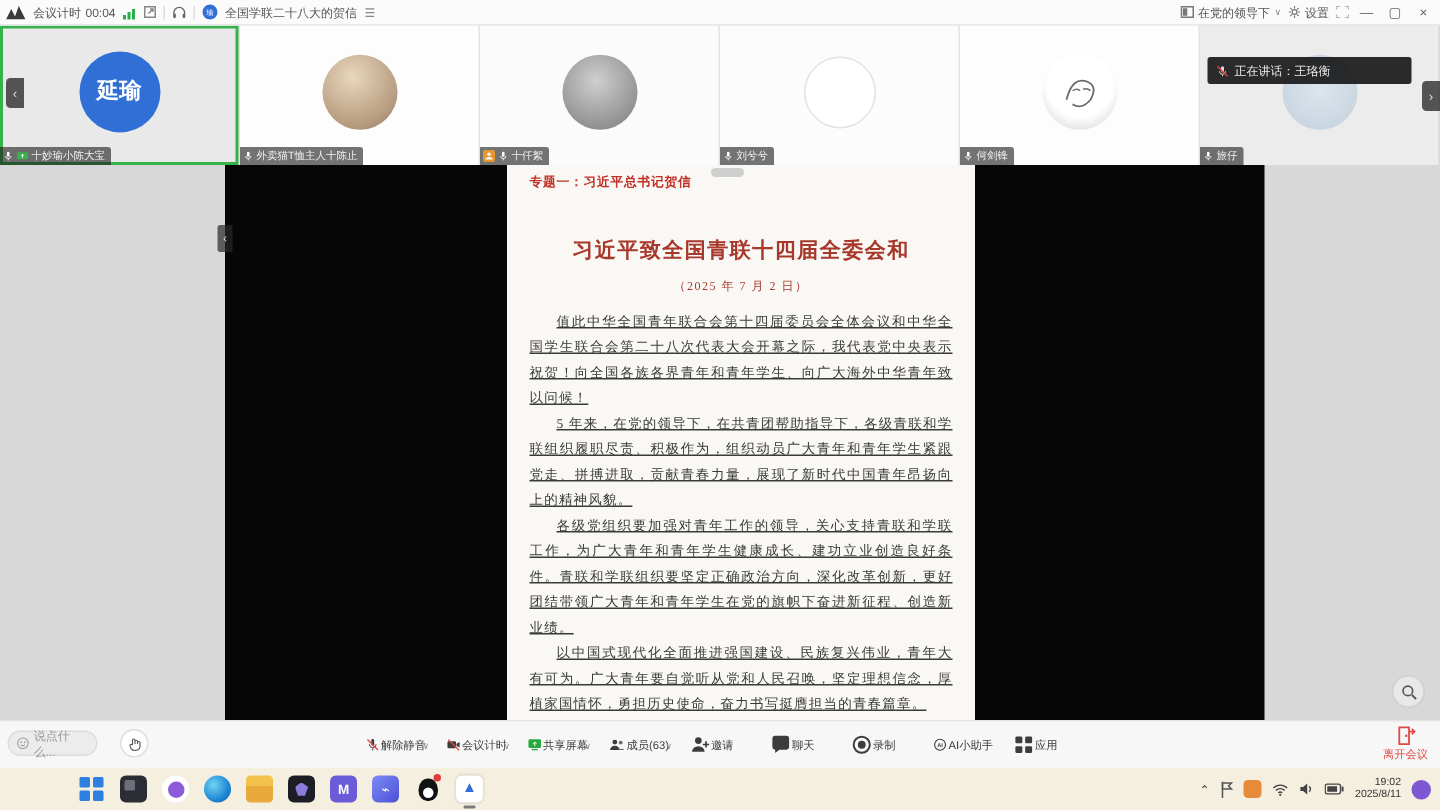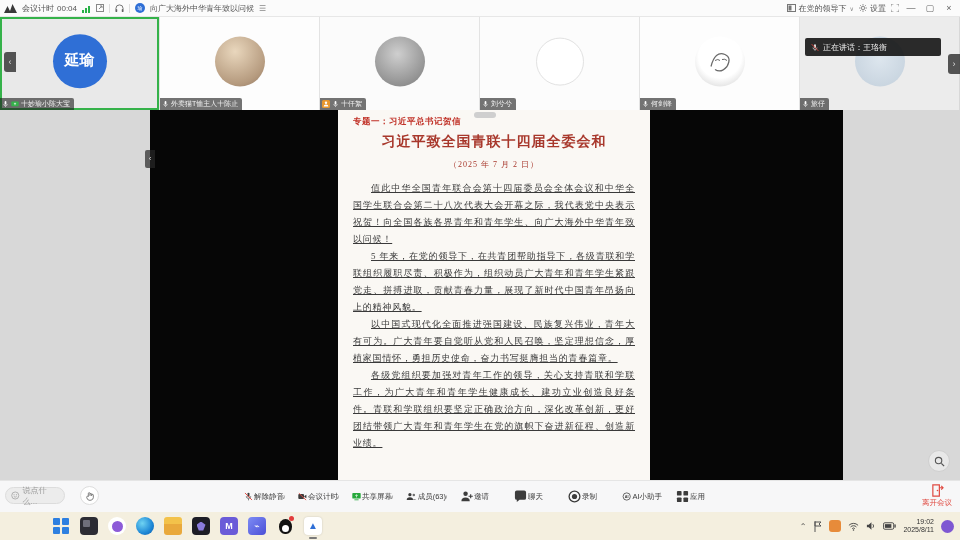--- a/index.html
+++ b/index.html
@@ -37,21 +37,21 @@
   .toast { position:absolute; left:805px; top:38px; width:136px; height:18px; background:rgba(15,15,15,.88);
     border-radius:2px; display:flex; align-items:center; gap:4px; padding:0 6px; z-index:45; color:#eee; font-size:8px; }
 
   
   .main { position:absolute; top:110px; left:0; width:960px; height:370px; background:#d8d8d8; }
   .black-panel { position:absolute; top:0; height:370px; background:#060606; }
   .doc-page { position:absolute; top:0; left:338px; width:312px; height:370px; background:#faf8f4;
     font-family:"Liberation Serif",serif; color:#3a3a3a; padding:6px 15px 0 15px; }
   .doc-tag { color:#c03026; font-size:8.5px; font-weight:bold; letter-spacing:.5px; }
   .doc-pill { position:absolute; top:2px; left:136px; width:22px; height:6px; background:#cfcfcf; border-radius:3px; }
-  .doc-title { color:#a8382c; font-size:14px; font-weight:bold; text-align:center; line-height:20px; margin-top:4px; letter-spacing:1px; }
+  .doc-title { color:#a8382c; font-size:14px; font-weight:bold; text-align:center; line-height:20px; margin-top:30px; letter-spacing:1px; }
   .doc-date { color:#a8382c; font-size:8px; text-align:center; margin-top:7px; letter-spacing:1px; }
   .doc-body { margin-top:10px; font-size:9px; line-height:17px; text-align:justify; letter-spacing:.8px; }
   .doc-body p { text-indent:2em;text-decoration:underline; }
   .zoom-fab { position:absolute; right:10px; bottom:8px; width:22px; height:22px; border-radius:50%;
     background:#e8e8e8; border:1px solid #cfcfcf; display:flex; align-items:center; justify-content:center; color:#555; }
   .doc-collapse { position:absolute; left:145px; top:40px; width:10px; height:18px; background:rgba(40,40,40,.7);
     color:#ddd; font-size:8px; line-height:18px; text-align:center; border-radius:2px 0 0 2px; }
 
   
   .toolbar { position:absolute; top:480px; left:0; width:960px; height:32px; background:#f7f7f8;
@@ -120,21 +120,21 @@
     <span class="tb-divider"></span>
     <span>
       <svg width="9" height="9" viewBox="0 0 10 10">
           <path d="M1 6 V5 a4 4 0 0 1 8 0 V6" fill="none" stroke="#666"></path>
           <rect x="0.5" y="5.5" width="2" height="3.5" rx="1" fill="#666"></rect>
           <rect x="7.5" y="5.5" width="2" height="3.5" rx="1" fill="#666"></rect>
         </svg>
     </span>
     <span class="tb-divider"></span>
     <span class="mini-avatar">瑜</span>
-    <span>向广大海外中华青年致以问候</span>
+    <span>全国学联二十八大的贺信</span>
     <span style="color:#888;">☰</span>
   </div>
   <div class="tb-right">
     <span class="tb-item">
       <svg width="9" height="8" viewBox="0 0 9 8">
           <rect x="0.5" y="0.5" width="8" height="7" fill="none" stroke="#777"></rect>
           <rect x="1.5" y="1.5" width="3" height="5" fill="#777"></rect>
         </svg>
       <span>在党的领导下</span>
         <span style="font-size:6px;color:#888">∨</span>
@@ -270,22 +270,22 @@
   <div class="doc-page">
     <div class="doc-pill"></div>
     <div class="doc-tag">专题一：习近平总书记贺信</div>
     <div class="doc-title">
       <div>习近平致全国青联十四届全委会和</div>
     </div>
     <div class="doc-date">（2025 年 7 月 2 日）</div>
     <div class="doc-body">
       <p>值此中华全国青年联合会第十四届委员会全体会议和中华全国学生联合会第二十八次代表大会开幕之际，我代表党中央表示祝贺！向全国各族各界青年和青年学生、向广大海外中华青年致以问候！</p>
       <p>5 年来，在党的领导下，在共青团帮助指导下，各级青联和学联组织履职尽责、积极作为，组织动员广大青年和青年学生紧跟党走、拼搏进取，贡献青春力量，展现了新时代中国青年昂扬向上的精神风貌。</p>
+      <p>各级党组织要加强对青年工作的领导，关心支持青联和学联工作，为广大青年和青年学生健康成长、建功立业创造良好条件。青联和学联组织要坚定正确政治方向，深化改革创新，更好团结带领广大青年和青年学生在党的旗帜下奋进新征程、创造新业绩。</p>
       <p>以中国式现代化全面推进强国建设、民族复兴伟业，青年大有可为。广大青年要自觉听从党和人民召唤，坚定理想信念，厚植家国情怀，勇担历史使命，奋力书写挺膺担当的青春篇章。</p>
-      <p>各级党组织要加强对青年工作的领导，关心支持青联和学联工作，为广大青年和青年学生健康成长、建功立业创造良好条件。青联和学联组织要坚定正确政治方向，深化改革创新，更好团结带领广大青年和青年学生在党的旗帜下奋进新征程、创造新业绩。</p>
     </div>
   </div>
 
   <div class="zoom-fab">
     <svg width="11" height="11" viewBox="0 0 12 12">
         <circle cx="5" cy="5" r="3.5" fill="none" stroke="#555" stroke-width="1.2"></circle>
         <line x1="8" y1="8" x2="11" y2="11" stroke="#555" stroke-width="1.4"></line>
       </svg>
   </div>
 </div>

